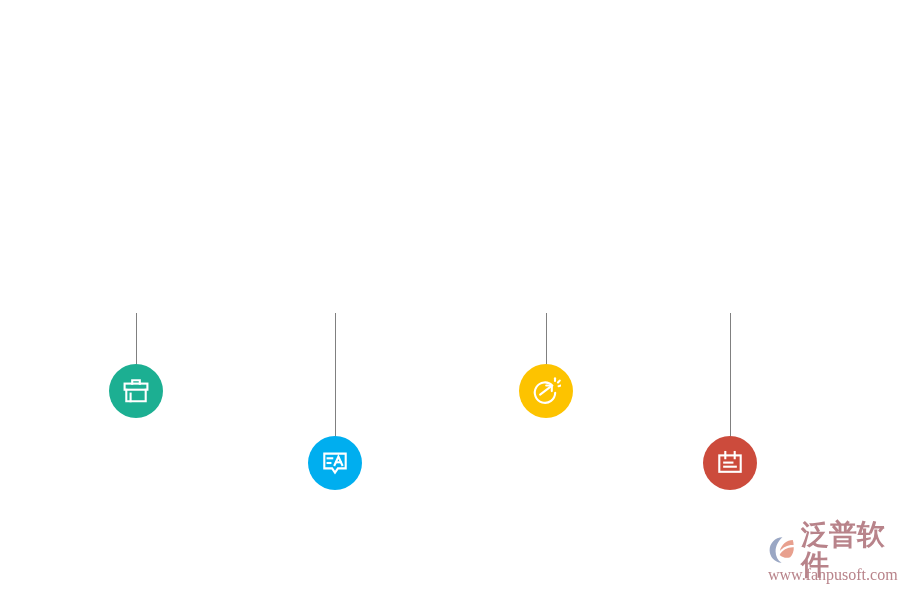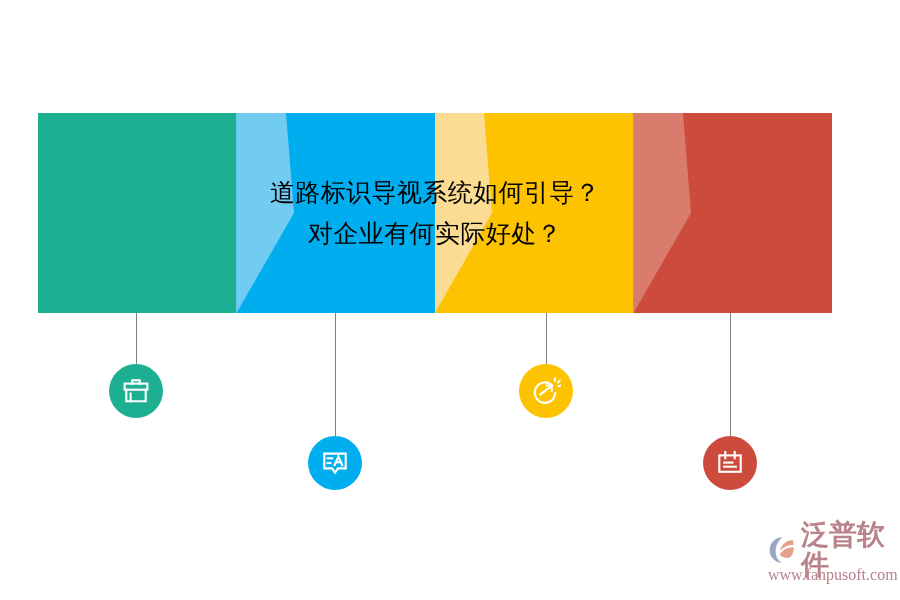--- a/index.html
+++ b/index.html
@@ -113,41 +113,20 @@
     text-align: center;
     font-family: "Liberation Serif", "DejaVu Serif", serif;
     margin-top: -1px;
   }
 </style>
 </head>
 <body>
 
 <div id="stage">
 
-  <div class="banner">
-    <svg class="banner-svg" viewBox="0 0 794 200" preserveAspectRatio="none">
-
-      <rect x="0" y="0" width="198.5" height="200" fill="#1CAF92"></rect>
-
-      <rect x="198.5" y="0" width="198.5" height="200" fill="#00AEEF"></rect>
-      <polygon points="198.5,0 248,0 198.5,200" fill="#72CCF2"></polygon>
-      <polygon points="198.5,0 248,0 256,100 198.5,200" fill="#72CCF2"></polygon>
-
-      <rect x="397" y="0" width="198.5" height="200" fill="#FDC300"></rect>
-      <polygon points="397,0 446,0 454,100 397,200" fill="#FBDC92"></polygon>
-
-      <rect x="595.5" y="0" width="198.5" height="200" fill="#CC4B3C"></rect>
-      <polygon points="595.5,0 645,0 653,100 595.5,200" fill="#D97C6E"></polygon>
-    </svg>
-
-    <div class="banner-title">
-      <span class="line">道路标识导视系统如何引导？</span>
-      <span class="line">对企业有何实际好处？</span>
-    </div>
-  </div>
 
   <div class="connector" style="left:136px; top:313px; height:52px;"></div>
   <div class="connector" style="left:335px; top:313px; height:124px;"></div>
   <div class="connector" style="left:546px; top:313px; height:52px;"></div>
   <div class="connector" style="left:730px; top:313px; height:124px;"></div>
 
   <div class="node" style="left:109px; top:364px; width:54px; height:54px; background:#1CAF92;">
     <svg width="30" height="30" viewBox="0 0 30 30">
       <g fill="none" stroke="#ffffff" stroke-width="2.1" stroke-linecap="square" stroke-linejoin="miter">
         <path d="M11.2 7.6 V4.3 H18.8 V7.6"></path>

